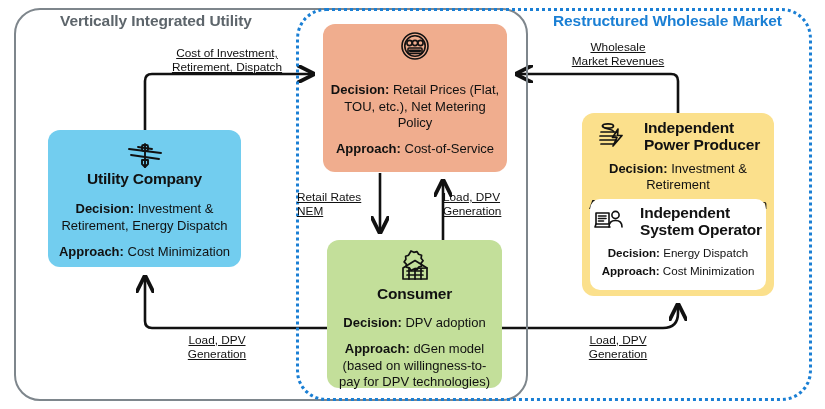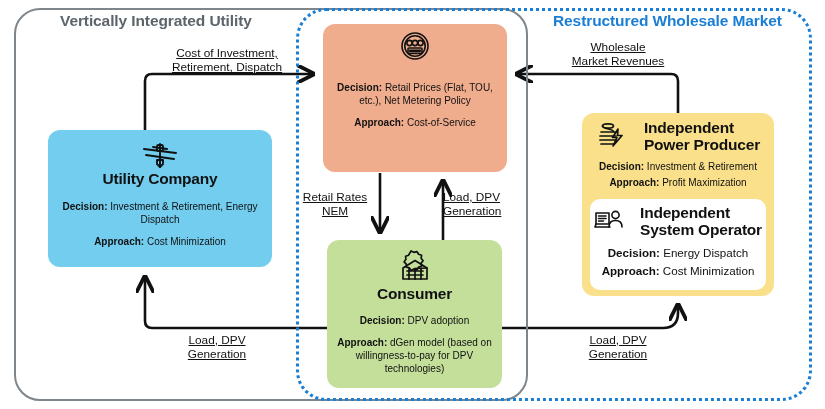--- a/index.html
+++ b/index.html
@@ -79,31 +79,31 @@
     display: block;
     line-height: 0;
   }
   .ebox .ebox-title {
     font-weight: bold;
     font-size: 15.5px;
     line-height: 1.12;
     letter-spacing: -0.2px;
   }
   .ebox .row {
-    font-size: 10px;
+    font-size: 13px;
     line-height: 1.28;
     margin-top: 4px;
     padding: 0 6px;
   }
   .ebox .row b { font-weight: bold; }
 
   #box-utility-company {
     left: 48px;
     top: 130px;
-    width: 224px;
+    width: 193px;
     height: 137px;
     background: #72cdef;
     padding-top: 10px;
   }
   #box-rate-making-entity {
     left: 323px;
     top: 24px;
     width: 184px;
     height: 148px;
     background: #f0ad8e;
@@ -152,21 +152,21 @@
     position: absolute;
     font-size: 11.8px;
     line-height: 1.22;
     color: #111111;
     white-space: pre-line;
     z-index: 4;
     text-decoration: underline;
   }
   #label-cost-of-investment { left: 152px; top: 46px; text-align: center; width: 150px; }
   #label-wholesale-revenues { left: 553px; top: 40px; text-align: center; width: 130px; }
-  #label-retail-rates-nem   { left: 297px; top: 190px; text-align: center;  width: 76px; }
+  #label-retail-rates-nem   { left: 297px; top: 190px; text-align: left;  width: 76px; }
   #label-load-dpv-center    { left: 443px; top: 190px; text-align: left;   width: 82px; }
   #label-load-dpv-left      { left: 162px; top: 333px; text-align: center; width: 110px; }
   #label-load-dpv-right     { left: 563px; top: 333px; text-align: center; width: 110px; }
 </style>
 </head>
 <body>
 
 <div id="stage">
 
   <svg id="svg-layer" viewBox="0 0 825 409">

